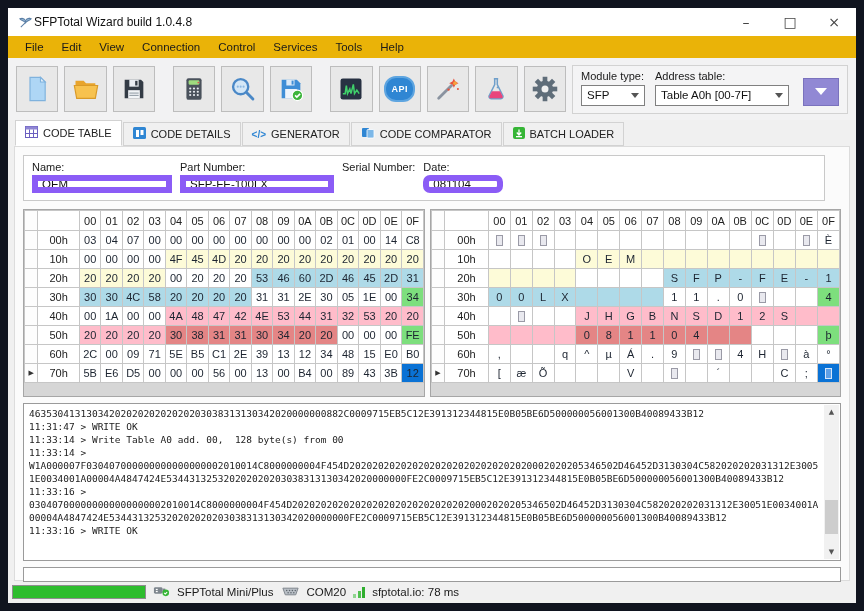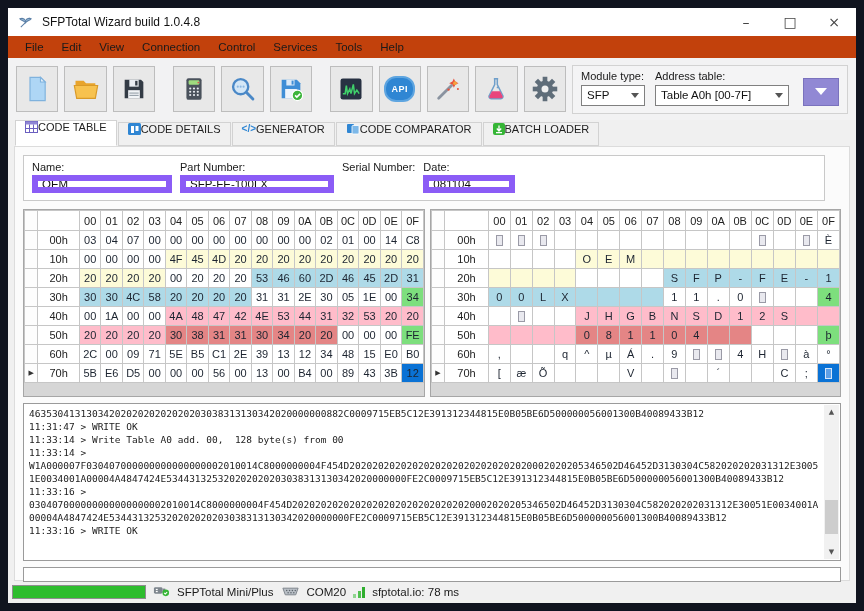--- a/index.html
+++ b/index.html
@@ -4,27 +4,27 @@
 <style>
   html,body{margin:0;padding:0;}
   body{width:864px;height:611px;background:#10141f;position:relative;overflow:hidden;
        font-family:"Liberation Sans",sans-serif;-webkit-font-smoothing:antialiased;}
   .window{position:absolute;left:8px;top:8px;width:848px;height:595px;background:#f0f0f0;
           display:flex;flex-direction:column;}
 
   
   .titlebar{height:28px;background:#ffffff;display:flex;align-items:center;padding-left:10px;flex:0 0 auto;}
   .app-ico{width:16px;height:16px;display:flex;align-items:center;}
-  .title{font-size:12px;color:#111;margin-left:8px;}
+  .title{font-size:12px;color:#111;}
   .winbtns{margin-left:auto;display:flex;height:100%;}
   .winbtn{width:44px;height:100%;display:flex;align-items:center;justify-content:center;
           font-size:14px;color:#444;font-family:"DejaVu Sans",sans-serif;}
 
   
-  .menubar{height:22px;background:#c2410c;display:flex;align-items:center;padding-left:8px;flex:0 0 auto;}
+  .menubar{height:22px;background:#eab308;display:flex;align-items:center;padding-left:8px;flex:0 0 auto;}
   .menu-item{font-size:11.5px;color:#1a1a1a;padding:0 9px;}
 
   
   .toolbar{height:62px;background:#f2f2f3;display:flex;align-items:center;padding:0 8px;flex:0 0 auto;}
   .tbtn{width:46px;height:46px;background:#e8e8e8;border:1px solid #bdbdbd;display:flex;
         align-items:center;justify-content:center;margin-right:6px;box-sizing:border-box;}
   .tbtn.gap{margin-left:12px;}
   .tbtn svg{display:block;}
   .api-chip{background:#2f86d3;color:#fff;font-weight:bold;font-size:9px;padding:6px 5px;border-radius:12px;
             border:2px solid #5ea5e0;letter-spacing:0.5px;}
@@ -38,21 +38,21 @@
   .combo.wide{width:134px;}
   .dd-arrow{width:0;height:0;border-left:4px solid transparent;border-right:4px solid transparent;
             border-top:5px solid #555;margin-left:6px;}
   .purple-btn{width:34px;height:26px;background:#9188d4;border:1px solid #7a72bd;display:flex;
               align-items:center;justify-content:center;margin-left:4px;}
   .purple-btn .dd-arrow{border-top-color:#fff;border-left-width:6px;border-right-width:6px;
                         border-top-width:7px;margin:0;}
 
   
   .tabstrip{height:26px;display:flex;align-items:flex-end;padding-left:7px;flex:0 0 auto;}
-  .tab{display:flex;height:24px;padding:0 9px;border:1px solid #d2d2d2;
+  .tab{display:flex;align-items:center;gap:5px;height:24px;padding:0 9px;border:1px solid #d2d2d2;
        background:#f0f0f0;font-size:11px;color:#222;box-sizing:border-box;margin-right:1px;}
   .tab.active{background:#ffffff;height:26px;border-bottom-color:#ffffff;}
   .gen-glyph{color:#2f86d3;font-weight:bold;font-size:10px;}
 
   
   .tabpage{flex:1;margin:0 6px;background:#fbfbfb;border:1px solid #dcdcdc;position:relative;}
 
   .formbox{position:absolute;left:8px;right:24px;top:8px;height:46px;background:#fff;
            border:1px solid #c9c9c9;display:flex;padding:5px 0 0 8px;box-sizing:border-box;gap:8px;}
   .fgroup{display:flex;flex-direction:column;gap:2px;}
@@ -331,21 +331,21 @@
       </div>
       <div class="fgroup">
         <span class="flabel">Part Number:</span>
         <input class="finput" style="width: 154px;" value="SFP-FE-100LX">
       </div>
       <div class="fgroup">
         <span class="flabel">Serial Number:</span>
       </div>
       <div class="fgroup">
         <span class="flabel">Date:</span>
-        <input class="finput" style="width: 92px;" value="081104">
+        <input class="finput" style="width: 80px; border-radius: 7px;" value="081104">
       </div>
     </div>
 
     <div class="tables">
       <div class="gridwrap left">
         <table class="grid" id="hex-grid">
             <tbody>
               <tr>
                 <th class="ind"></th>
                 <th class="rh"></th>

